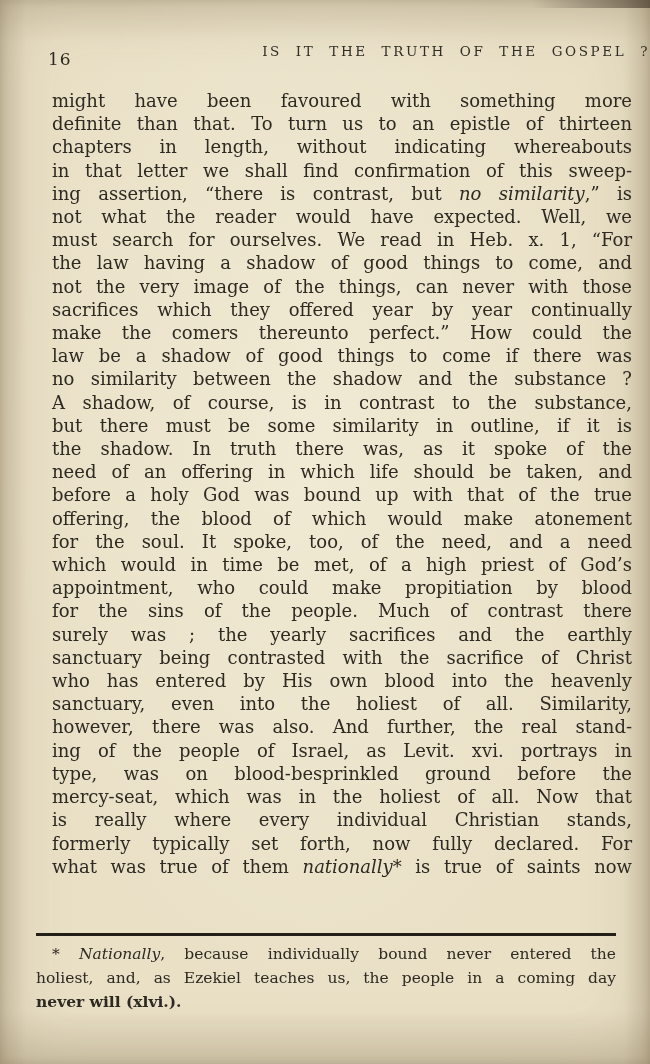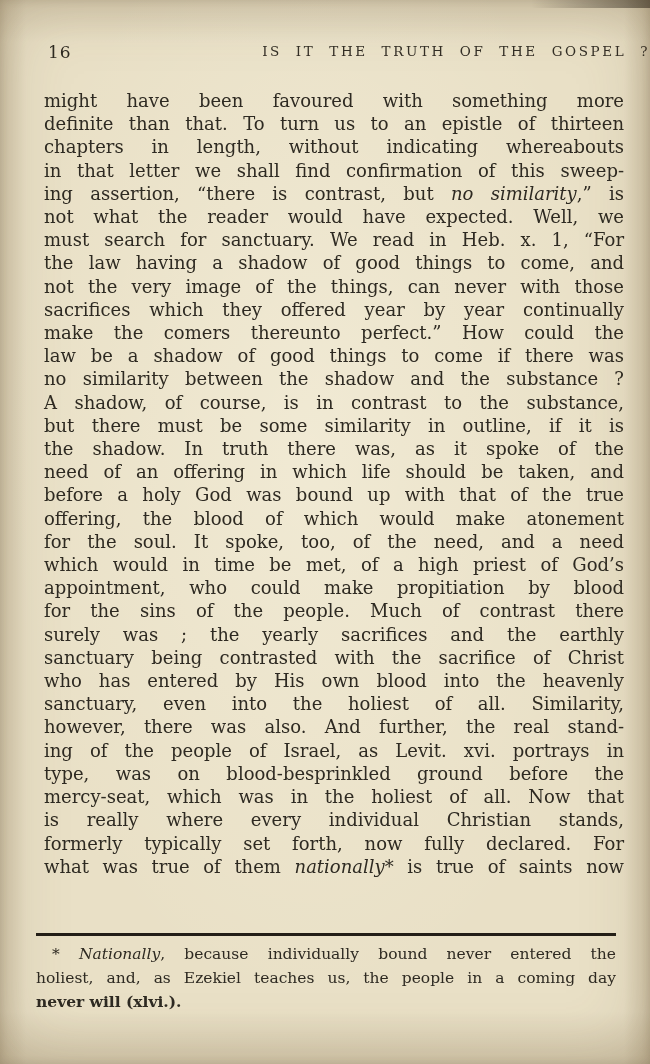--- a/index.html
+++ b/index.html
@@ -37,37 +37,37 @@
   .header-row {
     position: absolute;
     top: 40px;
     left: 0;
     width: 100%;
     height: 22px;
   }
   .page-number {
     position: absolute;
     left: 48px;
-    top: 2px;
+    top: 9px;
     font-size: 17px;
     letter-spacing: 1px;
   }
   .running-head {
     text-align: right;
     font-size: 13.5px;
     letter-spacing: 2.6px;
     word-spacing: 7px;
     padding-top: 3px;
     color: #332e26;
   }
 
   .body-text {
     position: absolute;
     top: 89px;
-    left: 44px;
+    left: 52px;
     width: 580px;
     font-size: 18px;
     line-height: 23.2px;
     word-spacing: 1px;
   }
   .line {
     text-align: justify;
     text-align-last: justify;
   }
   .line .it { font-style: italic; }
@@ -102,21 +102,21 @@
     <div class="running-head">IS IT THE TRUTH OF THE GOSPEL ?</div>
   </div>
 
   <div class="body-text">
       <div class="line"><span>might have been favoured with something more</span></div>
       <div class="line"><span>definite than that. To turn us to an epistle of thirteen</span></div>
       <div class="line"><span>chapters in length, without indicating whereabouts</span></div>
       <div class="line"><span>in that letter we shall find confirmation of this sweep-</span></div>
       <div class="line"><span>ing assertion, “there is contrast, but </span><span class="it">no similarity</span><span>,” is</span></div>
       <div class="line"><span>not what the reader would have expected. Well, we</span></div>
-      <div class="line"><span>must search for sanctuary. We read in Heb. x. 1, “For</span></div>
+      <div class="line"><span>must search for ourselves. We read in Heb. x. 1, “For</span></div>
       <div class="line"><span>the law having a shadow of good things to come, and</span></div>
       <div class="line"><span>not the very image of the things, can never with those</span></div>
       <div class="line"><span>sacrifices which they offered year by year continually</span></div>
       <div class="line"><span>make the comers thereunto perfect.” How could the</span></div>
       <div class="line"><span>law be a shadow of good things to come if there was</span></div>
       <div class="line"><span>no similarity between the shadow and the substance ?</span></div>
       <div class="line"><span>A shadow, of course, is in contrast to the substance,</span></div>
       <div class="line"><span>but there must be some similarity in outline, if it is</span></div>
       <div class="line"><span>the shadow. In truth there was, as it spoke of the</span></div>
       <div class="line"><span>need of an offering in which life should be taken, and</span></div>

